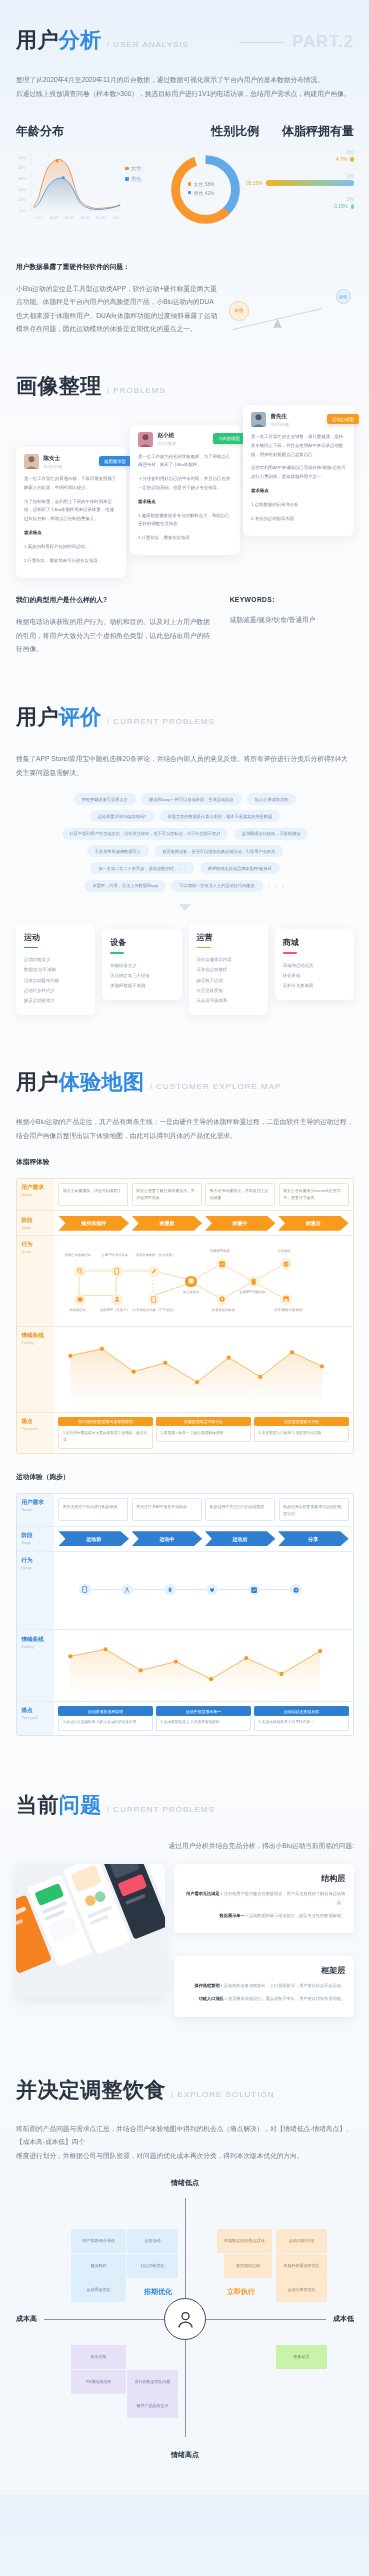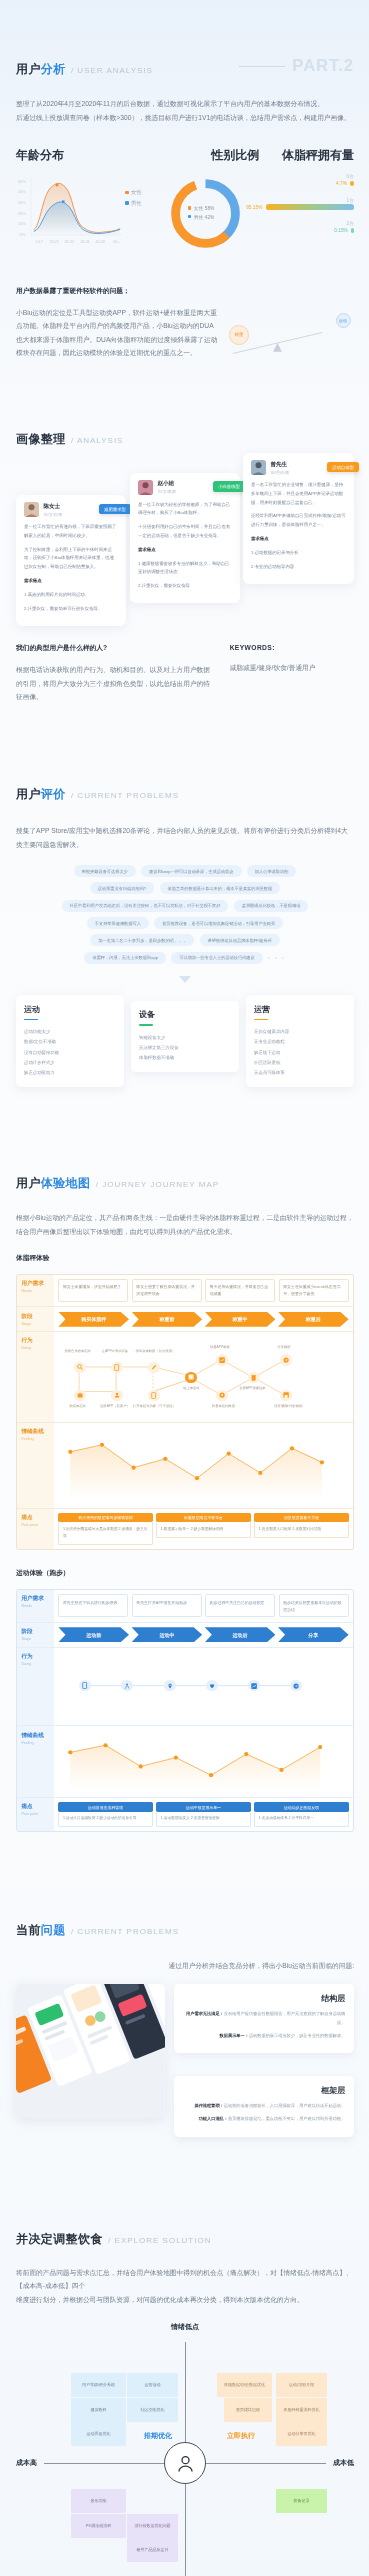--- a/index.html
+++ b/index.html
@@ -6,21 +6,21 @@
   body {
     width: 370px; margin: 0 auto;
     font-family: "Liberation Sans", "DejaVu Sans", sans-serif;
     background: linear-gradient(180deg,#e9f1fa 0%,#f4f8fc 8%,#fafbfd 20%,#fbfcfd 60%,#f2f7fc 100%);
     color:#3b4352; -webkit-font-smoothing:antialiased;
   }
   .page { width:370px; position:relative; overflow:hidden; }
   .sec { padding: 0 16px; }
   
   .sec-head { display:flex; align-items:baseline; gap:5.3px; position:relative; }
-  .sec-head h2 { font-size:12px; font-weight:bold; letter-spacing:0.4px; color:#2b3442;margin-top:35px; }
+  .sec-head h2 { font-size:21px; font-weight:bold; letter-spacing:0.4px; color:#2b3442; }
   .sec-head h2 .accent { color:#2f8ae0; }
   .sec-head .en { font-size:8px; color:#b9c6d4; letter-spacing:1px; font-weight:normal; }
   .part-tag { position:absolute; right:0; bottom:1.8px; display:flex; align-items:center; gap:7px; }
   .part-tag .line { width:46px; height:0.9px; background:#cfdce8; display:block;}
   .part-tag .txt { font-size:16.7px; font-weight:bold; color:#d4e0ec; letter-spacing:0.9px;}
   .para { font-size:6.7px; line-height:2.0; color:#707d8c; margin-top:12.3px; }
   .strong-q { font-size:6.7px; font-weight:bold; color:#2b3442; }
   
   .chart-titles { display:flex; margin-top:23px; }
   .chart-titles div { font-size:12px; font-weight:bold; color:#2b3442; }
@@ -237,21 +237,21 @@
           <line x1="10" y1="46" x2="112" y2="22" stroke="#cfd8e2" stroke-width="1.2"></line>
           <polygon points="61,34 66,44 56,44" fill="#c6cfd9"></polygon>
         </svg>
       </div>
     </div>
   </div>
 
   <div class="sec" style="margin-top:30px;">
     <div class="sec-head">
       <h2>画像整理</h2>
-      <span class="en">/ ANALYSIS</span>
+      <span class="en">/ PROBLEMS</span>
     </div>
 
     <div class="personas">
       <div class="pcard" style="left:0;top:42px;width:110px;">
         <div class="pc-head">
           <div class="avatar"><svg width="15" height="15" viewBox="0 0 17 17">
                 <rect width="17" height="17" fill="#d9c2b0"></rect>
                 <circle cx="8.5" cy="6" r="3.4" fill="#8e6b55"></circle>
                 <path d="M2 17 q6.5 -6 13 0 z" fill="#b57f62"></path>
               </svg></div>
@@ -390,27 +390,36 @@
         <h4>运营</h4>
         <div class="ul" style="background:#f79a1e"></div>
         <ul>
           <li>无饮食健康类内容</li>
           <li>无专业运动教程</li>
           <li>缺乏线下运动</li>
           <li>社区活跃度低</li>
           <li>无会员等级体系</li>
         </ul>
       </div>
+      <div class="qcard" style="margin-top:5.3px">
+        <h4>商城</h4>
+        <div class="ul" style="background:#f4526b"></div>
+        <ul>
+          <li>商城与运动无关</li>
+          <li>转化率低</li>
+          <li>无积分兑换制度</li>
+        </ul>
+      </div>
     </div>
   </div>
 
   <div class="sec" style="margin-top:53px;">
     <div class="sec-head">
       <h2><span>用户</span><span class="accent">体验地图</span></h2>
-      <span class="en">/ JOURNEY JOURNEY MAP</span>
+      <span class="en">/ CUSTOMER EXPLORE MAP</span>
     </div>
     <div class="para" style="margin-top:19.4px">根据小Biu运动的产品定位，其产品有两条主线：一是由硬件主导的体脂秤称重过程，二是由软件主导的运动过程，</div>
     <div class="para" style="margin-top:0">结合用户画像后整理出以下体验地图，由此可以得到具体的产品优化需求。</div>
 
     <div class="strong-q" style="margin-top:16px">体脂秤体验</div>
 
     <div class="jm">
       <div class="jm-row">
         <div class="jm-side">
             <div class="cn">用户需求</div>

